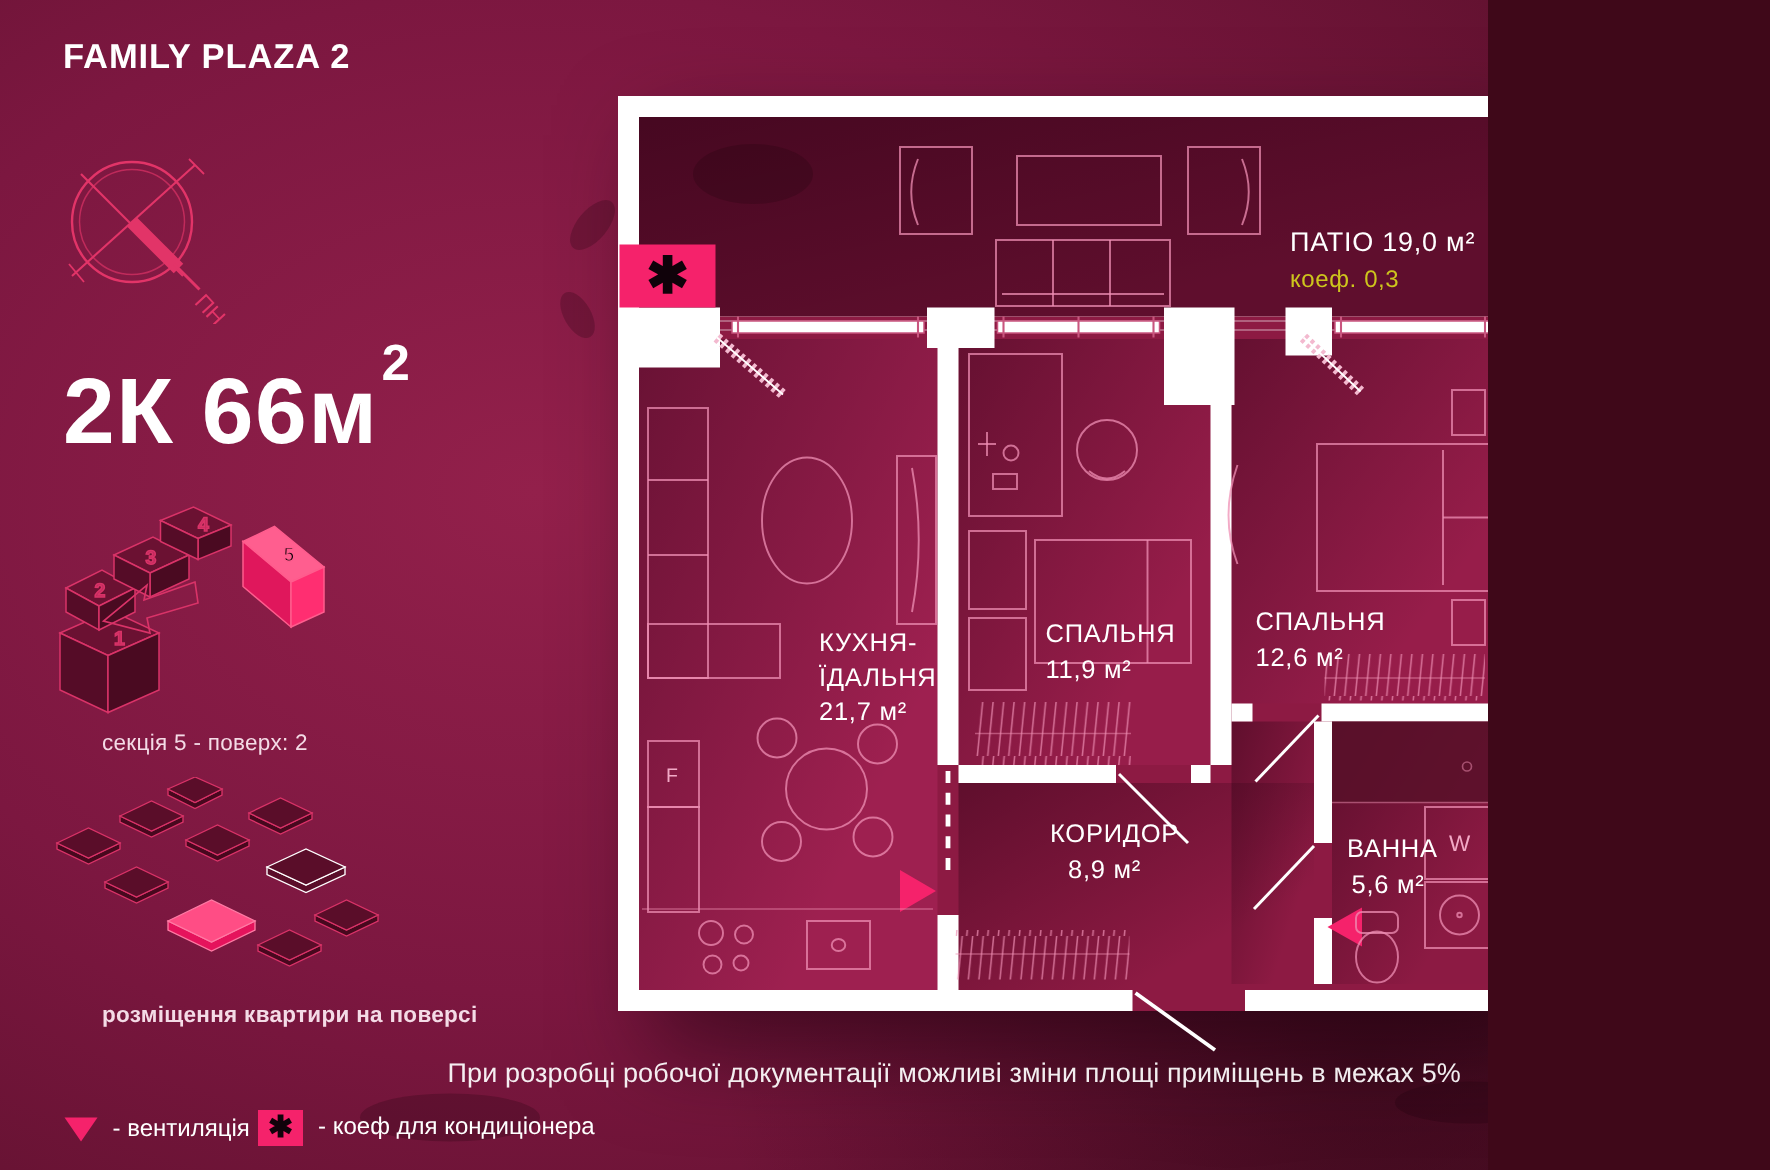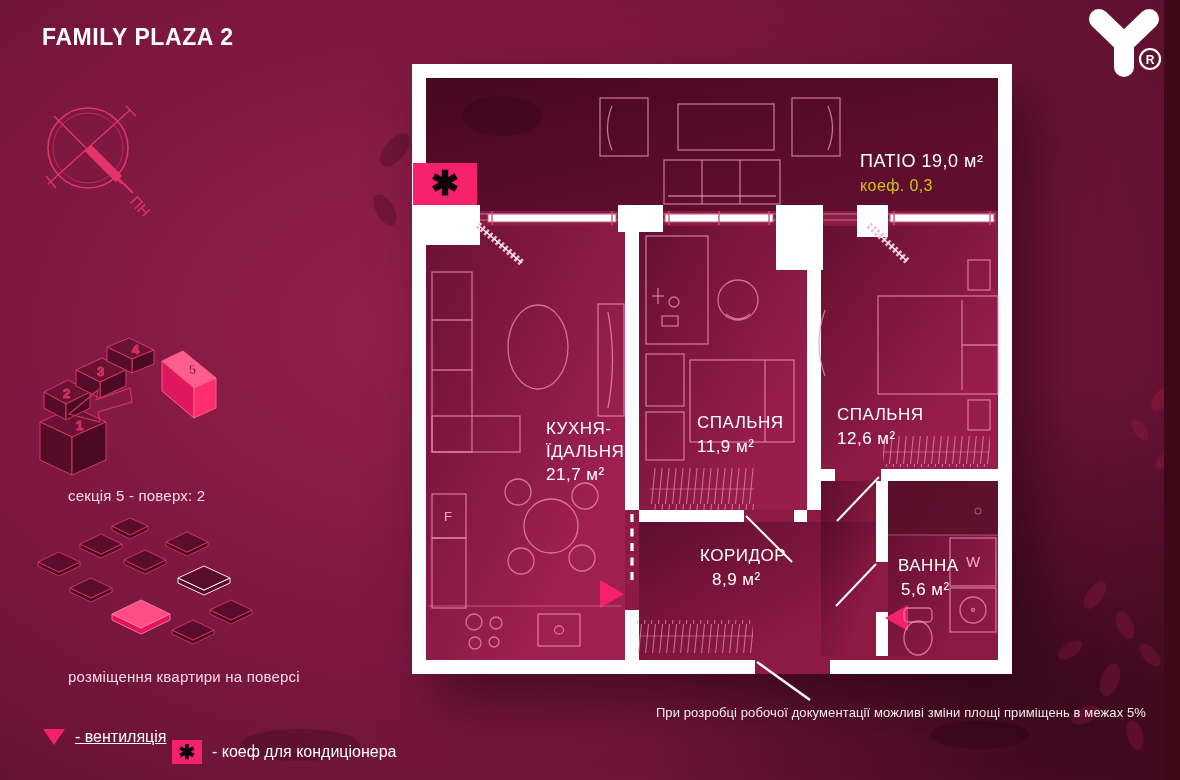--- a/index.html
+++ b/index.html
@@ -1,37 +1,37 @@
 <!DOCTYPE html>
 <html><head>
 <meta charset="utf-8">
 <style>
   html,body{margin:0;padding:0;background:#3f0819;}
   .stage{
-    position:relative;width:1164px;height:780px;overflow:hidden;
+    position:relative;width:992px;height:780px;overflow:hidden;
     font-family:"Liberation Sans",sans-serif;color:#fff;
     background:
       radial-gradient(700px 520px at 92% 90%, rgba(28,2,12,.5), rgba(28,2,12,0) 62%),
       radial-gradient(1200px 880px at 36% 42%, #93204b 0%, #7c1740 38%, #5f112e 70%, #4a0b21 100%);
     text-align: center;
   }
   .abs{position:absolute;}
   .page-title{left:42px;top:24px;font-size:23px;font-weight:700;letter-spacing:.6px;}
   .headline{left:42px;top:244px;font-size:62px;font-weight:700;letter-spacing:1px;line-height:1;}
   .headline sup{font-size:34px;position:relative;top:-20px;left:2px;}
   .small-caption{font-size:15px;color:#f4dbe6;letter-spacing:.2px;margin-left:28px;}
   .section-info{left:40px;top:487px;}
-  .placement-caption{left:40px;top:668px;}
+  .placement-caption{left:40px;top:668px;font-weight:bold;}
   .legend-item{display:flex;align-items:center;gap:10px;font-size:16px;color:#fff;}
-  .legend-vent{left:43px;top:728px;text-decoration:underline;}
+  .legend-vent{left:43px;top:744px;}
   .legend-ac{left:172px;top:740px;}
   .vent-tri{width:0;height:0;border-left:11px solid transparent;border-right:11px solid transparent;border-top:16px solid #f5226b;}
   .ac-box{width:30px;height:24px;background:#f5226b;color:#10020a;font-size:20px;font-weight:700;
           display:flex;align-items:center;justify-content:center;line-height:1;}
-  .disclaimer{right:18px;top:705px;font-size:13px;color:rgba(255,255,255,.93);letter-spacing:.1px;}
+  .disclaimer{right:18px;top:705px;font-size:18px;color:rgba(255,255,255,.93);letter-spacing:.1px;}
   .plan-wrap{left:412px;top:64px;filter:drop-shadow(22px 26px 30px rgba(25,0,11,.55));}
   svg text{font-family:"Liberation Sans",sans-serif;}
   .room-label{fill:#ffffff;font-size:17px;letter-spacing:.5px;}
   .patio-label{fill:#ffffff;font-size:18px;letter-spacing:.5px;}
   .coef-label{fill:#cdc51d;font-size:16px;letter-spacing:.4px;}
   .furn{stroke:#ef8fb4;stroke-opacity:.75;fill:none;stroke-width:1.3;}
   .furn-soft{stroke:#ef8fb4;stroke-opacity:.5;fill:none;stroke-width:1.1;}
   .marker-letter{fill:#f2a9c6;font-size:13px;letter-spacing:.5px;}
   .swing{stroke:#ffffff;stroke-width:2;fill:none;}
   .iso-num{fill:#c22a5e;font-size:13px;font-weight:700;}
@@ -80,20 +80,23 @@
     <line x1="12" y1="88" x2="94" y2="14" stroke-width="1.4"></line>
     <line x1="18" y1="20" x2="86" y2="88" stroke-width="1.4"></line>
     <line x1="10" y1="80" x2="20" y2="92" stroke-width="1.2"></line>
     <line x1="90" y1="10" x2="100" y2="20" stroke-width="1.2"></line>
     <line x1="52" y1="52" x2="83" y2="83" stroke-width="9"></line>
     <line x1="80" y1="80" x2="97" y2="97" stroke-width="2"></line>
   </g>
   <text x="93" y="106" font-size="15" fill="#e23468" transform="rotate(47 93 106)">ПН</text>
 </svg>
 
+<div class="abs headline">
+  <span>2К 66м</span><sup>2</sup>
+</div>
 
 <svg class="abs" style="left:34px;top:330px;" width="235" height="165" viewBox="0 0 235 165">
   <g stroke="#d93368" stroke-width="1">
 
     <g>
       <polygon points="6,92 40,77 72,92 38,107" fill="#6b1132"></polygon>
       <polygon points="6,92 6,130 38,145 38,107" fill="#550c27"></polygon>
       <polygon points="38,107 72,92 72,130 38,145" fill="#4a0a21"></polygon>
       <text class="iso-num" x="42" y="100">1</text>
     </g>

